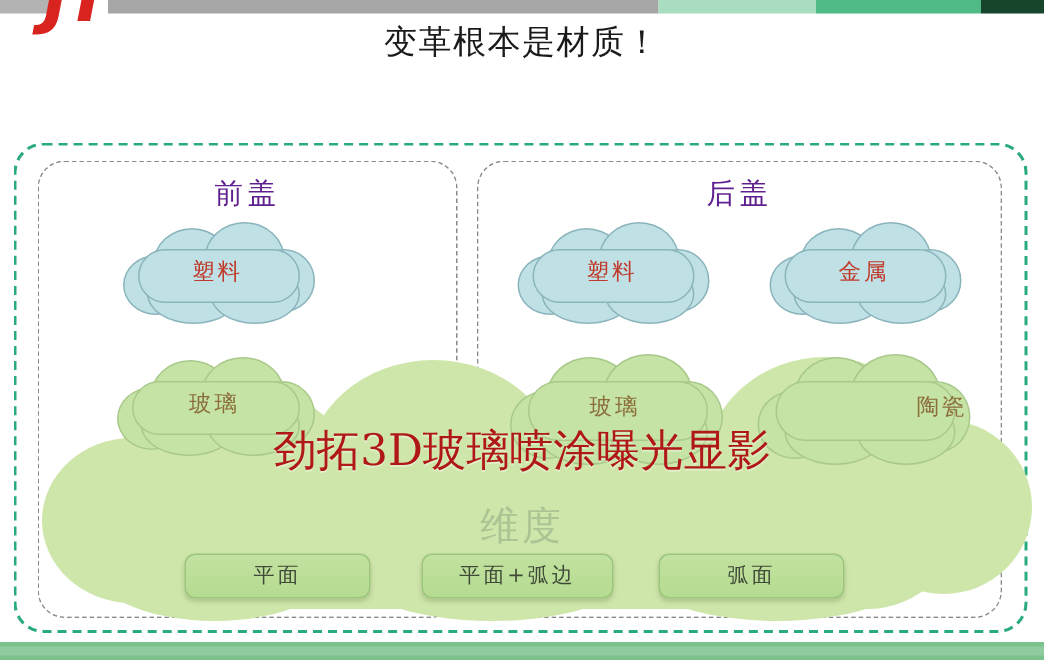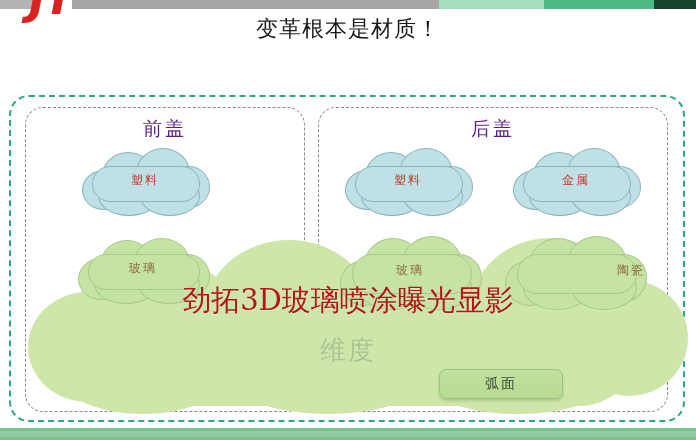--- a/index.html
+++ b/index.html
@@ -129,21 +129,21 @@
   .cloud .lobe {
     position: absolute;
     border-radius: 50%;
   }
   .cloud .label {
     position: absolute;
     left: 0;
     width: 100%;
     text-align: center;
     font-family: "DejaVu Serif", "Liberation Serif", serif;
-    font-size: 12px;
+    font-size: 15px;
     letter-spacing: 2px;
     z-index: 5;
     white-space: nowrap;
   }
 
   
   .cloud-blue .lobe {
     background: #bfe0e4;
     border: 1.6px solid #8ab4bc;
   }
@@ -331,20 +331,22 @@
     <div class="lobe" style="left:62px; top:0px;  width:58px; height:52px;"></div>
     <div class="lobe" style="left:96px; top:18px; width:44px; height:46px;"></div>
     <div class="lobe" style="left:18px; top:30px; width:66px; height:42px;"></div>
     <div class="lobe" style="left:66px; top:30px; width:64px; height:42px;"></div>
     <div class="lobe" style="left:12px; top:18px; width:118px;height:38px; border-radius:26px;"></div>
     <div class="label" style="top:26px;text-align:right;">陶瓷</div>
   </div>
 
   <div class="ghost">维度</div>
 
+  <div class="pill pill-1">平面</div>
+  <div class="pill pill-2">平面+弧边</div>
   <div class="pill pill-3">弧面</div>
 
   <div class="overlay">
     <div class="overlay-line">劲拓3D玻璃喷涂曝光显影</div>
   </div>
 
   <div class="bottombar">
     <div class="bottombar-inner"></div>
   </div>
 

